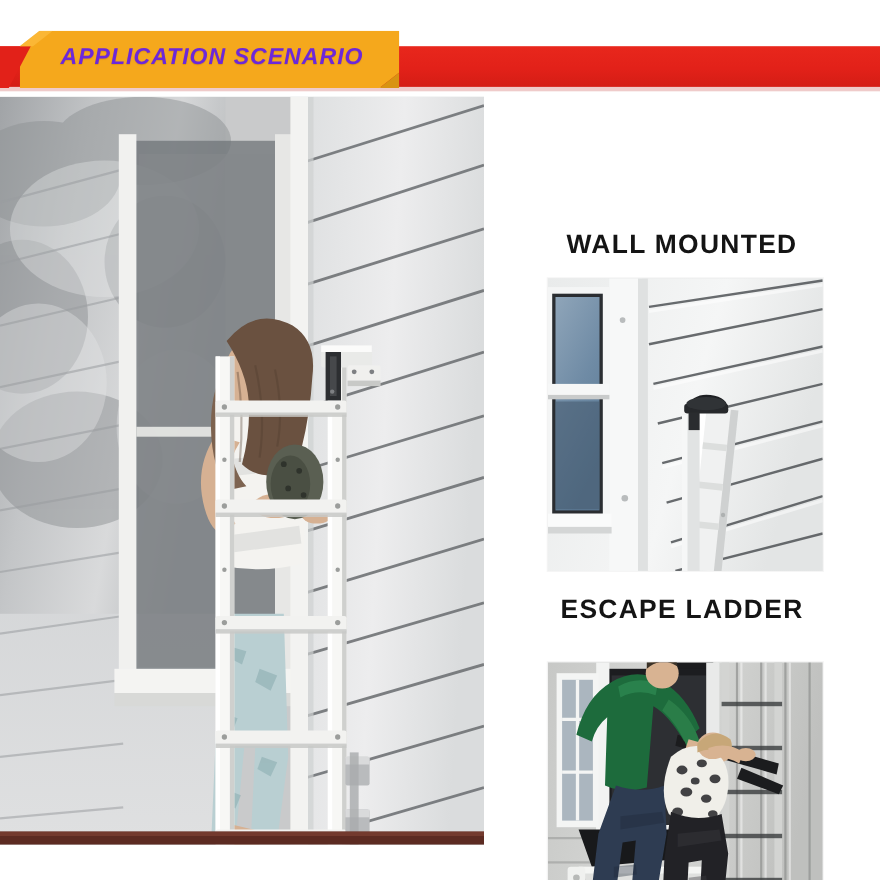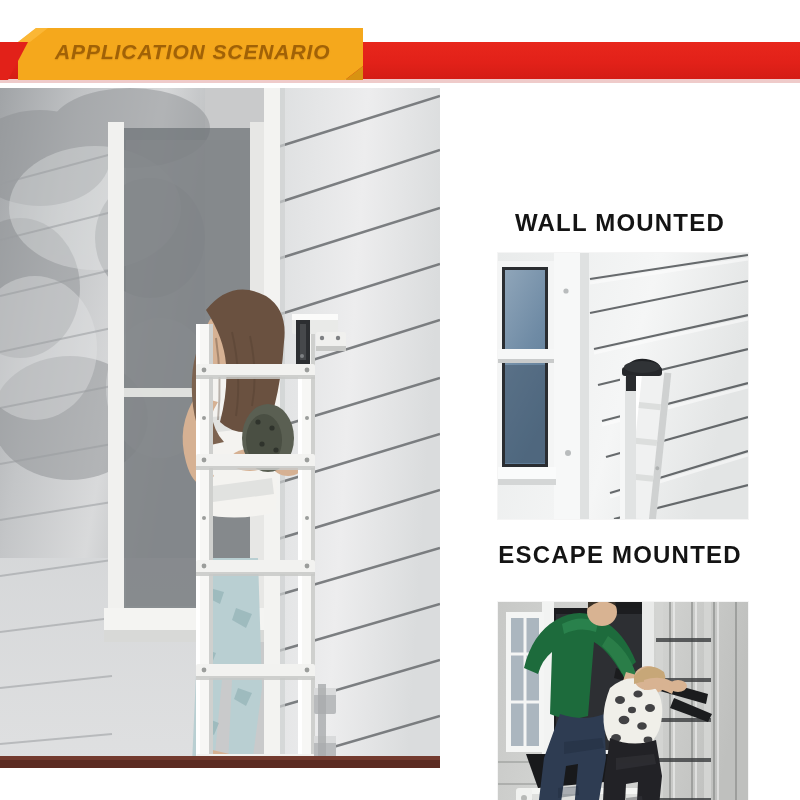--- a/index.html
+++ b/index.html
@@ -27,21 +27,21 @@
     position: absolute; left: 0; top: 79px; width: 800px; height: 4px;
     background: rgba(180,20,14,.22);
   }
   .banner-tab {
     position: absolute; left: 18px; top: 28px; width: 345px; height: 52px;
   }
   .banner-tab svg { display: block; }
   .banner-text {
     position: absolute; left: 55px; top: 40px;
     font-size: 21px; font-weight: bold; letter-spacing: .9px;
-    color: #a16207; font-style: italic;
+    color: #6d28d9; font-style: italic;
     font-family: "Liberation Sans", sans-serif;
     white-space: nowrap;
     text-shadow: 0 1px 1px rgba(150,90,0,.25);
   }
 
   
   .hero {
     position: absolute; left: 0; top: 88px; width: 440px; height: 680px;
     overflow: hidden; background: #c9cacb;
   }
@@ -370,21 +370,21 @@
           <rect x="122" y="124" width="5" height="142" fill="#f6f7f7"></rect>
 
           <path d="M126,118 q6,-14 22,-12 q16,2 16,14 l-10,2 q-2,-8 -10,-8 q-8,0 -10,8 Z" fill="#1e2023"></path>
           <rect x="124" y="114" width="40" height="9" rx="3" fill="#26282b"></rect>
           <ellipse cx="144" cy="114" rx="18" ry="6" fill="#303336"></ellipse>
           <rect x="128" y="122" width="10" height="16" fill="#2a2c2f"></rect>
         </g>
       </svg>
     </div>
 
-    <div class="panel-title" id="title-escape">ESCAPE MOUNTED</div>
+    <div class="panel-title" id="title-escape">ESCAPE LADDER</div>
 
     <div class="thumb" id="thumb-escape">
       <svg width="250" height="244" viewBox="0 0 250 244">
         <defs>
           <linearGradient id="elSide" x1="0" y1="0" x2="1" y2="0.2">
             <stop offset="0%" stop-color="#c7c8c6"></stop>
             <stop offset="50%" stop-color="#d8d9d7"></stop>
             <stop offset="100%" stop-color="#bfc0be"></stop>
           </linearGradient>
         </defs>

